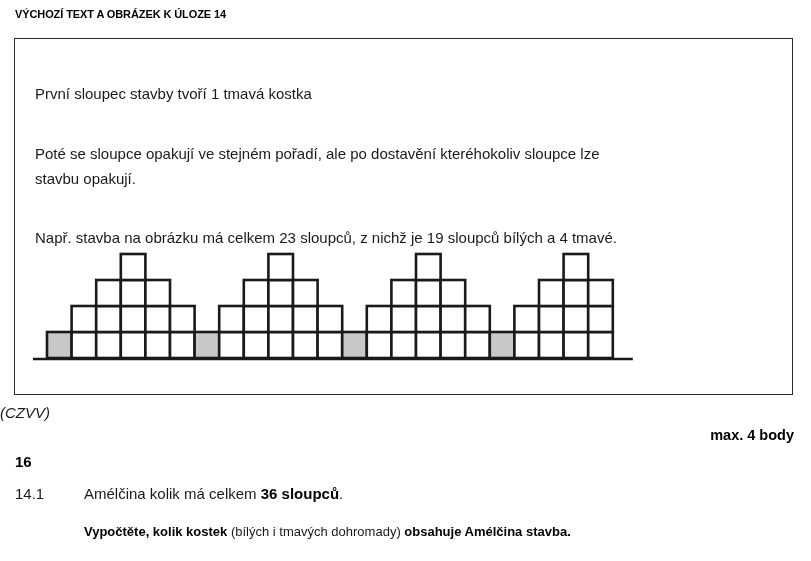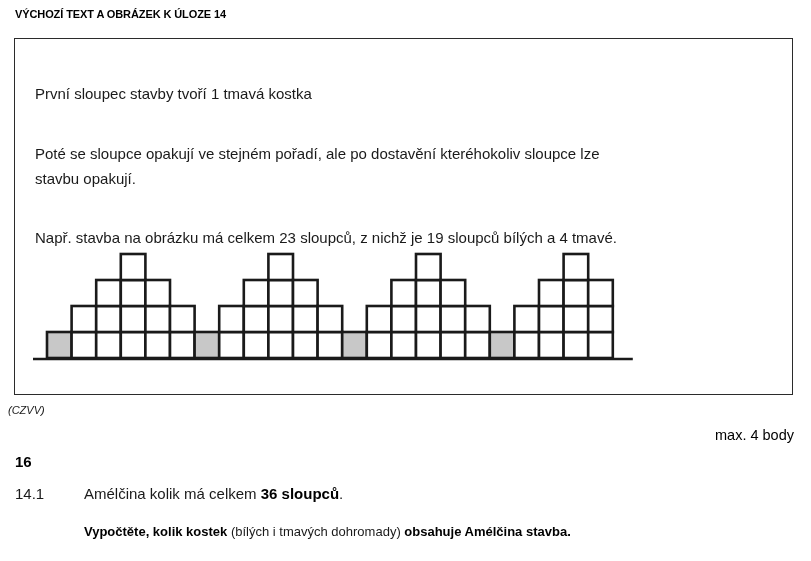--- a/index.html
+++ b/index.html
@@ -63,32 +63,32 @@
   }
   #blocks-canvas {
     position: absolute;
     left: 18px;
     top: 0px;
   }
 
   
   #source-label {
     position: absolute;
-    left: 8px;
+    left: 0;
     top: 404px;
-    font-size: 11px;
+    font-size: 15px;
     font-style: italic;
     color: #1a1a1a;
   }
   #max-points {
     position: absolute;
     right: 17px;
     top: 427px;
     font-size: 14.5px;
-    font-weight: normal;
+    font-weight: bold;
     color: #000000;
   }
   #task-number {
     position: absolute;
     left: 15px;
     top: 453px;
     font-size: 15px;
     font-weight: bold;
   }
 

